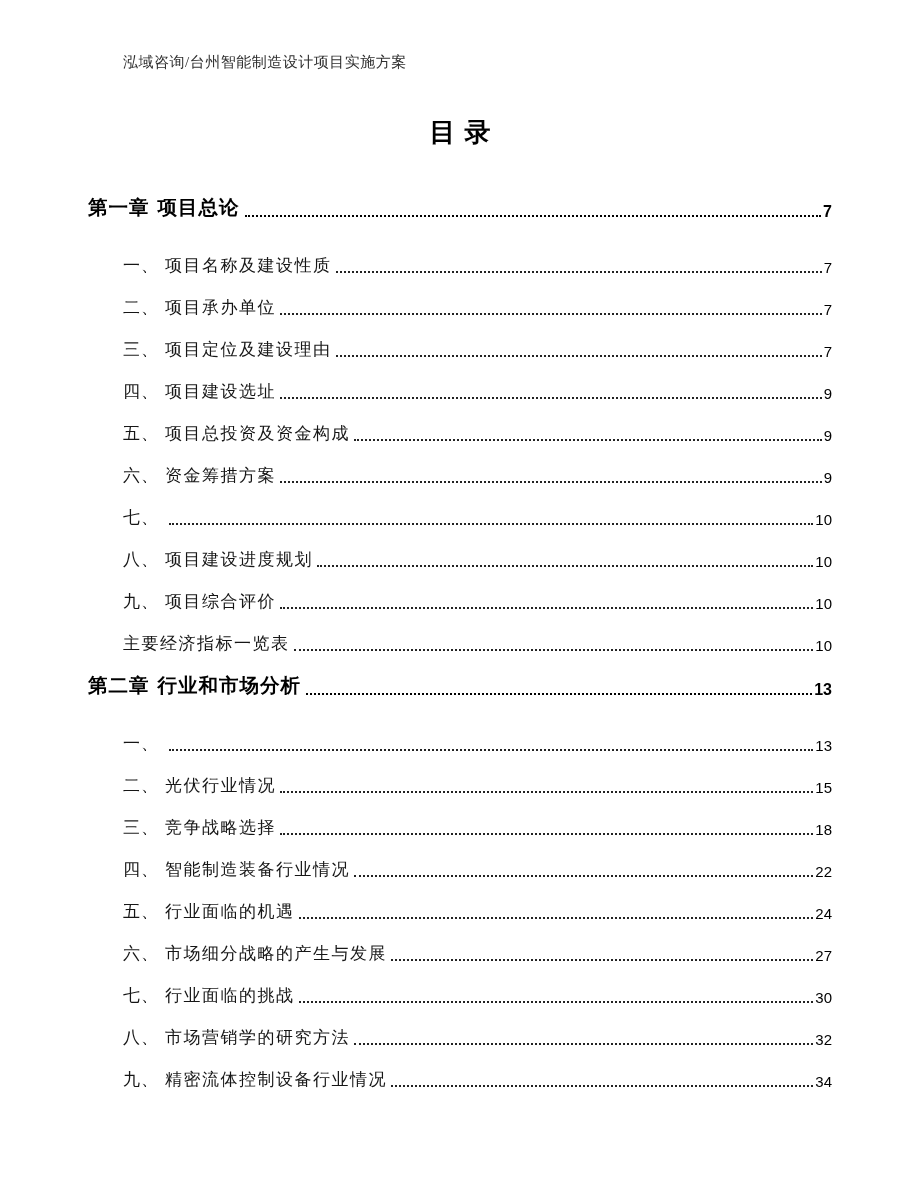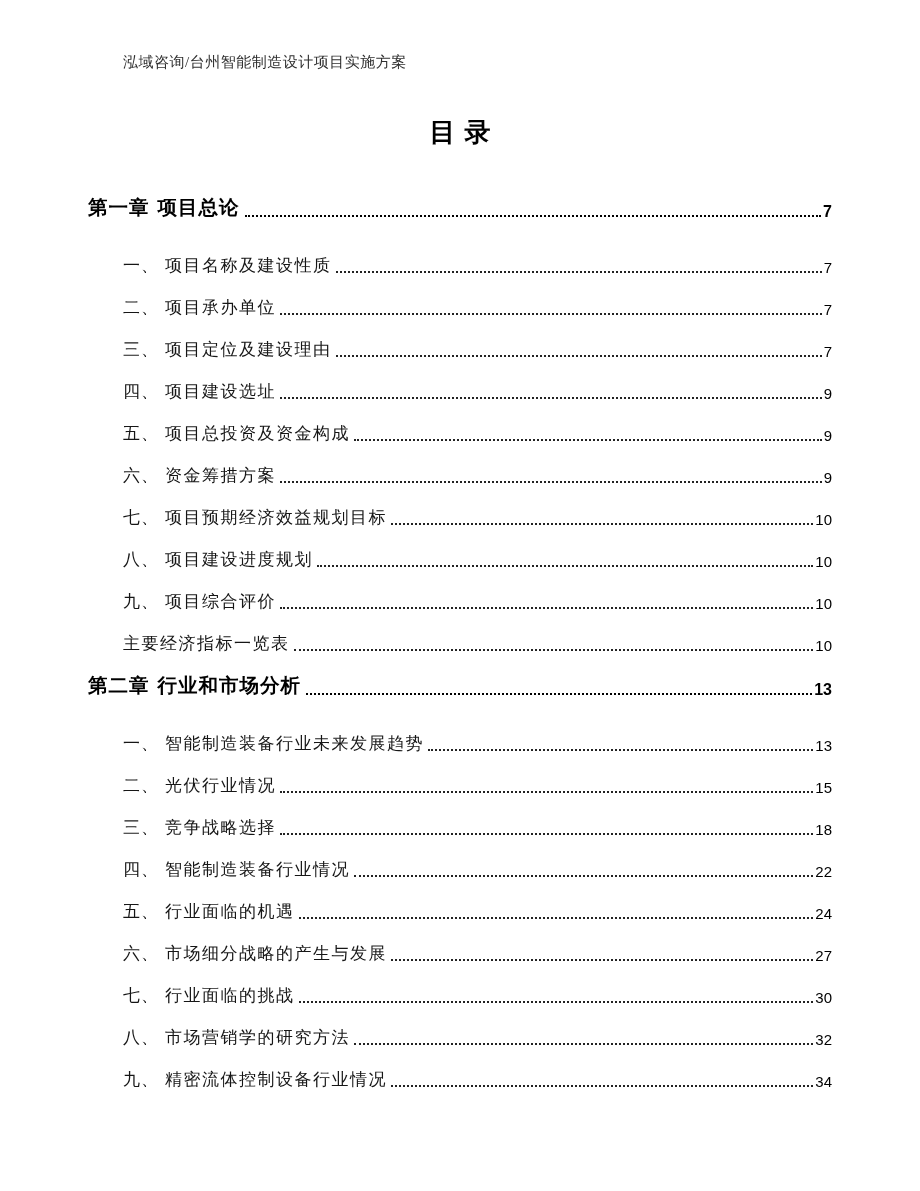--- a/index.html
+++ b/index.html
@@ -101,21 +101,20 @@
       <span class="pagenum">9</span>
     </div>
     <div class="row item-row">
       <span class="num">六、</span>
       <span class="label">资金筹措方案</span>
       <span class="dots"></span>
       <span class="pagenum">9</span>
     </div>
     <div class="row item-row">
       <span class="num">七、</span>
-      <span class="label">项目预期经济效益规划目标</span>
       <span class="dots"></span>
       <span class="pagenum">10</span>
     </div>
     <div class="row item-row">
       <span class="num">八、</span>
       <span class="label">项目建设进度规划</span>
       <span class="dots"></span>
       <span class="pagenum">10</span>
     </div>
     <div class="row item-row">
@@ -133,21 +132,20 @@
 
     <div class="row chapter-row second">
       <span class="num">第二章</span>
       <span class="ctitle">行业和市场分析</span>
       <span class="dots"></span>
       <span class="pagenum">13</span>
     </div>
 
     <div class="row item-row first">
       <span class="num">一、</span>
-      <span class="label">智能制造装备行业未来发展趋势</span>
       <span class="dots"></span>
       <span class="pagenum">13</span>
     </div>
     <div class="row item-row">
       <span class="num">二、</span>
       <span class="label">光伏行业情况</span>
       <span class="dots"></span>
       <span class="pagenum">15</span>
     </div>
     <div class="row item-row">

